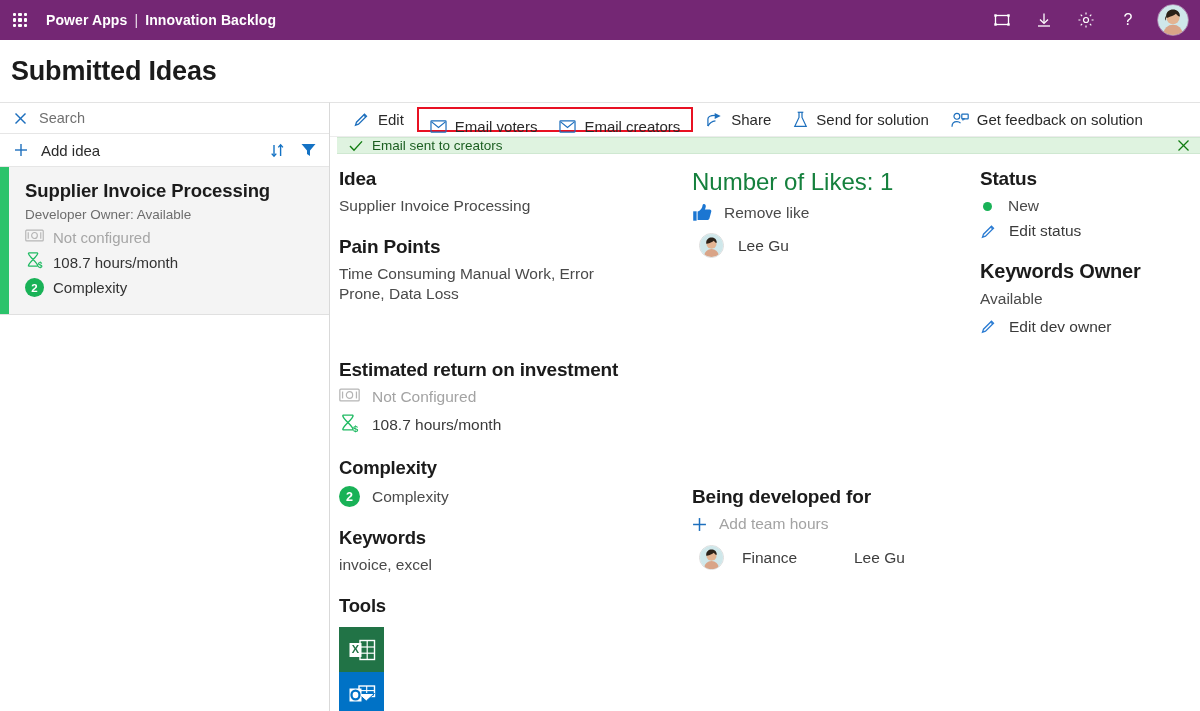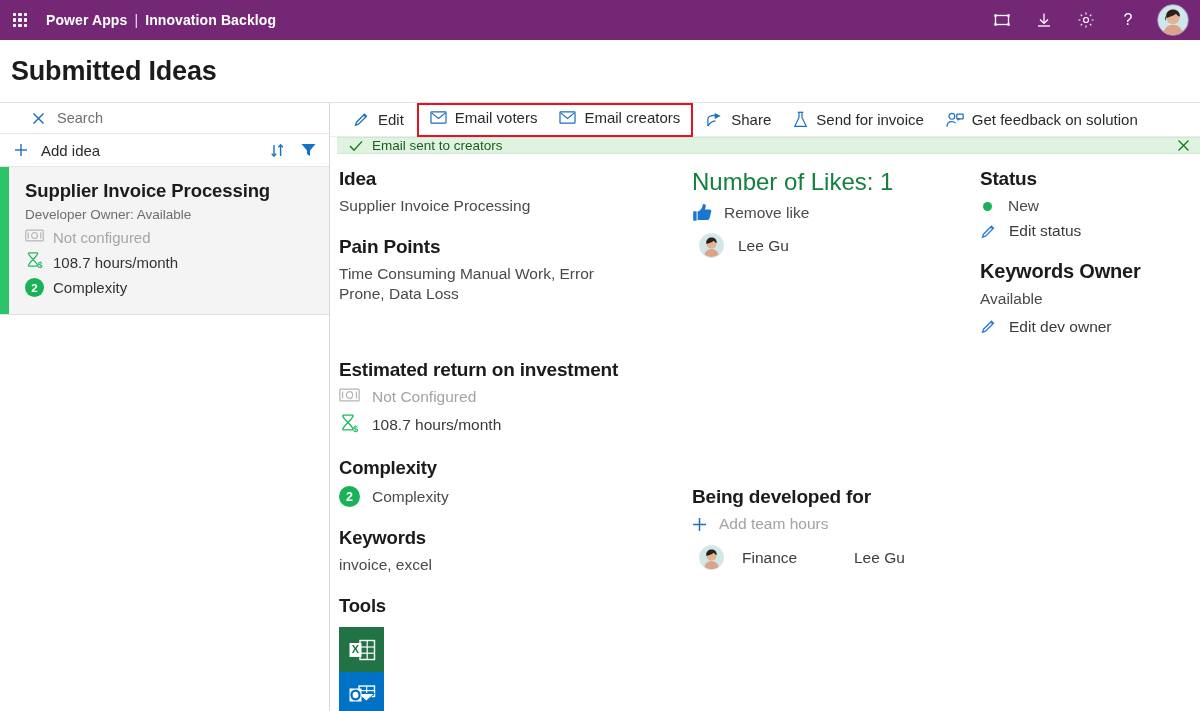--- a/index.html
+++ b/index.html
@@ -78,21 +78,21 @@
   .leftpanel {
     width: 330px; flex: 0 0 330px;
     border-top: 1px solid #e3e3e3;
     border-right: 1px solid #d9d9d9;
     background: #ffffff;
     display: flex; flex-direction: column;
   }
   .search-row {
     height: 31px;
     display: flex; align-items: center;
-    padding-left: 32px; gap: 12px;
+    padding-left: 14px; gap: 12px;
     border-bottom: 1px solid #e6e6e6;
   }
   .search-x { color: #1d6fbd; display:flex; }
   .search-label { font-size: 14.5px; color: #707070; }
   .addidea-row {
     height: 33px;
     display: flex; align-items: center;
     padding: 0 13px 0 14px; gap: 13px;
     border-bottom: 1px solid #e6e6e6;
   }
@@ -144,23 +144,23 @@
     border-bottom: 1px solid #ececec;
   }
   .cmd {
     display: flex; align-items: center; gap: 8px;
     font-size: 15px; color: #2a2a2a;
     padding: 0 11px; height: 34px;
     white-space: nowrap;
   }
   .cmd .ci { color: #1d6fbd; display: flex; align-items: center; }
   .cmd-group-highlight {
-    display: flex; align-items: flex-end;
+    display: flex; align-items: flex-start;
     border: 2.5px solid #e81123;
-    height: 34px;
+    height: 25px;
     margin: 0 2px;
   }
 
   .notif {
     height: 27px;
     background: #dff3e0;
     border-top: 1px solid #cfe8d1;
     border-bottom: 1px solid #cfe8d1;
     display: flex; align-items: center;
     padding: 0 10px 0 12px;
@@ -425,21 +425,21 @@
         <span>Share</span>
       </div>
 
       <div class="cmd">
         <span class="ci">
           <svg width="15" height="17" viewBox="0 0 16 18" fill="none" stroke="#1d6fbd" stroke-width="1.3">
             <line x1="5" y1="1.3" x2="11" y2="1.3"></line>
             <path d="M6.4 1.3v5.5L1.9 16.3h12.2L9.6 6.8V1.3"></path>
           </svg>
         </span>
-        <span>Send for invoice</span>
+        <span>Send for solution</span>
       </div>
 
       <div class="cmd">
         <span class="ci">
           <svg width="18" height="16" viewBox="0 0 19 17" fill="none" stroke="#1d6fbd" stroke-width="1.3">
             <circle cx="6.2" cy="4.6" r="3.1"></circle>
             <path d="M1 15.6c0-3.3 2.3-5.3 5.2-5.3 1.5 0 2.9.5 3.9 1.5"></path>
             <rect x="11.4" y="2.2" width="6.8" height="5" rx="0.6"></rect>
             <polyline points="12.6,8.9 12.6,7.2 14.6,7.2"></polyline>
           </svg>

